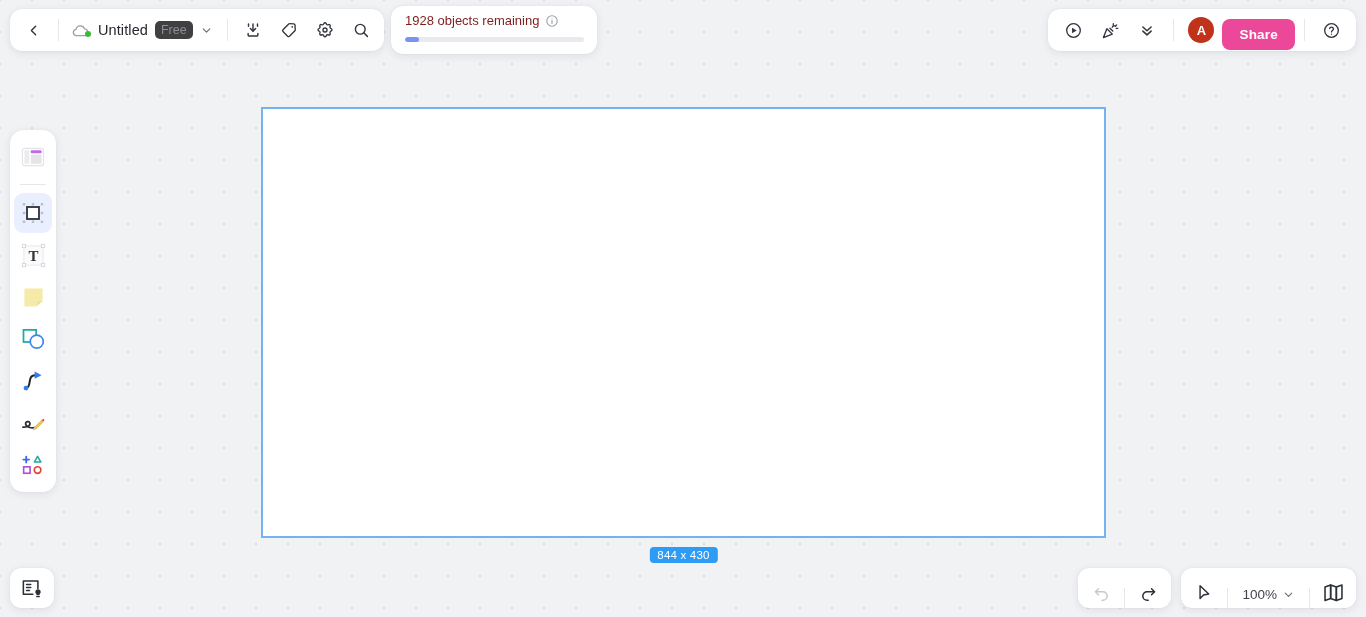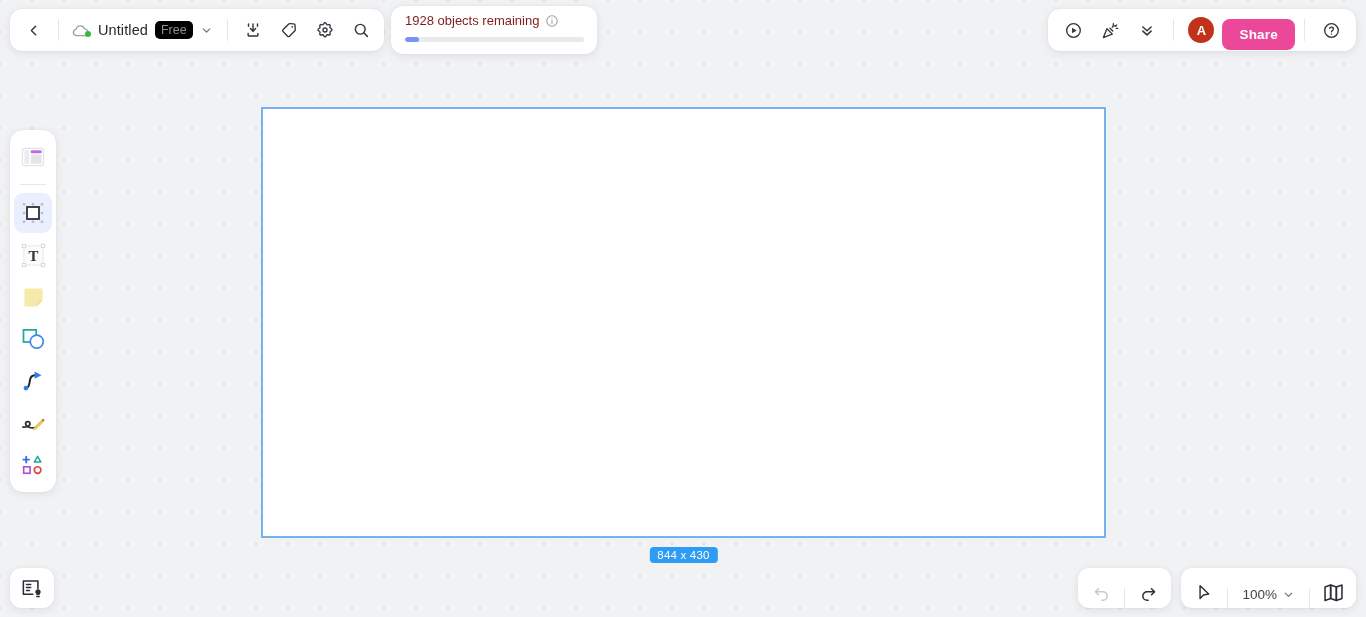--- a/index.html
+++ b/index.html
@@ -72,21 +72,21 @@
     cursor: pointer;
   }
   .doc-title {
     font-size: 14.5px;
     color: #23262c;
     letter-spacing: .1px;
   }
   .plan-badge {
     font-size: 12.5px;
     color: #8b9099;
-    background: #000000;
+    background: #404040;
     border-radius: 5px;
     padding: 2px 6px;
     line-height: 1.15;
   }
   .cloud-wrap { position: relative; width: 20px; height: 16px; display:flex; align-items:center; }
   .sync-dot {
     position: absolute;
     right: 0px;
     bottom: 1px;
     width: 6px;

